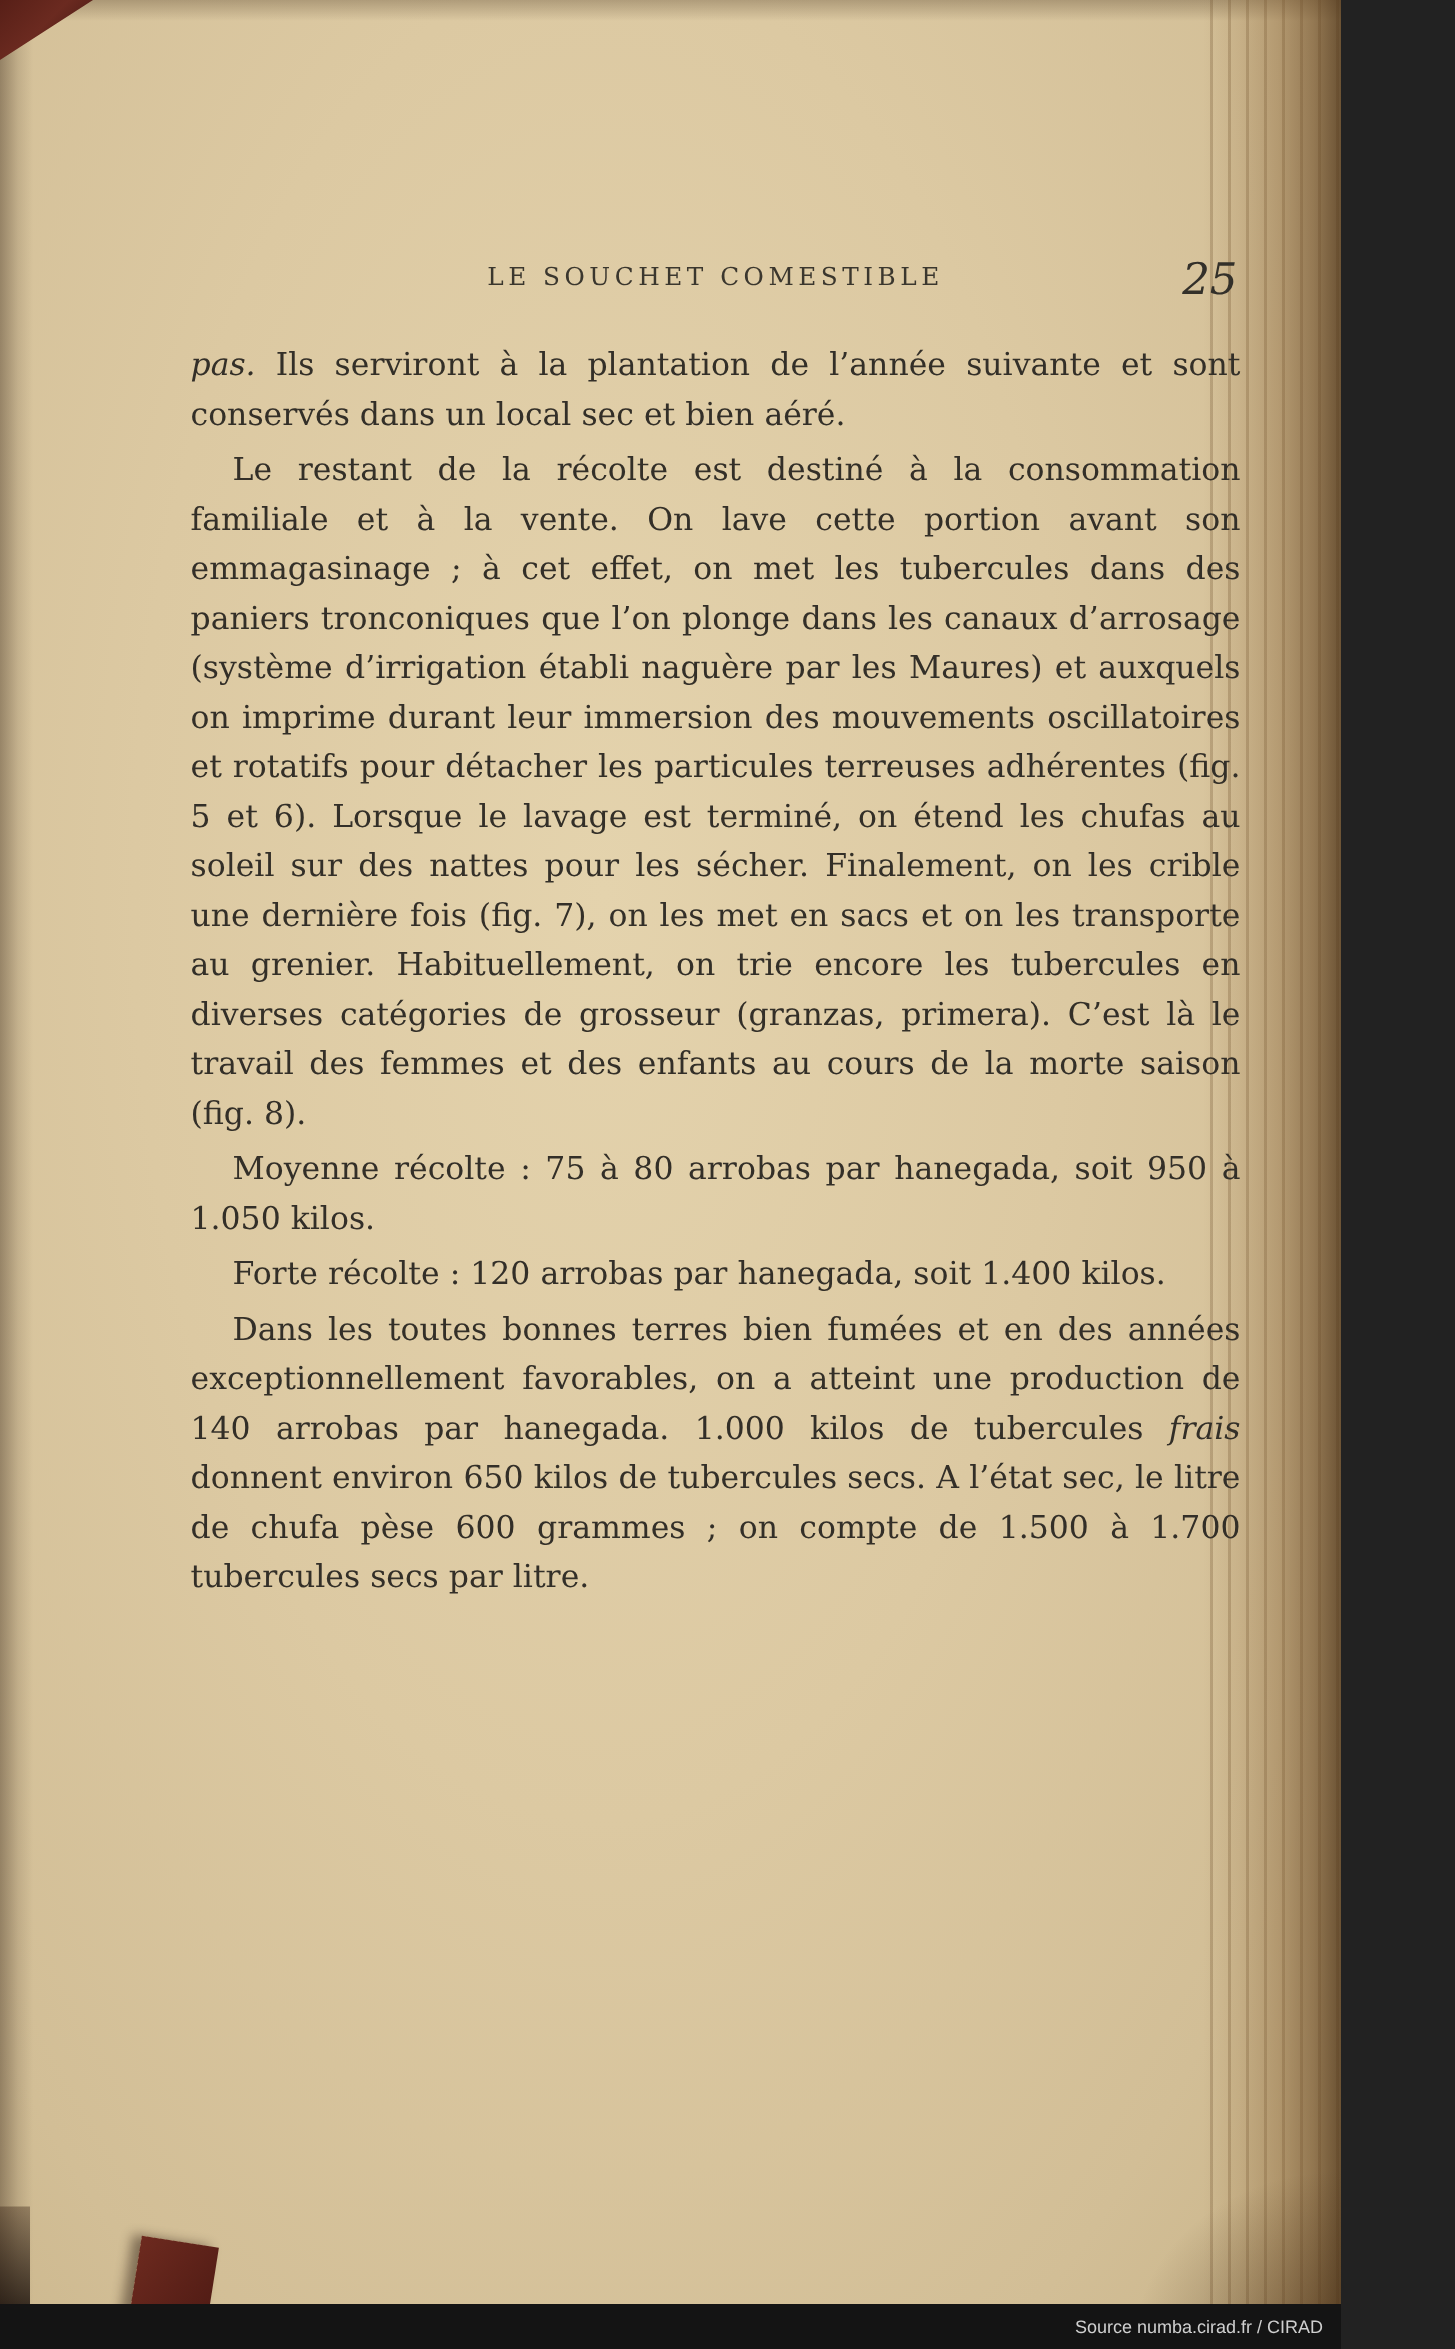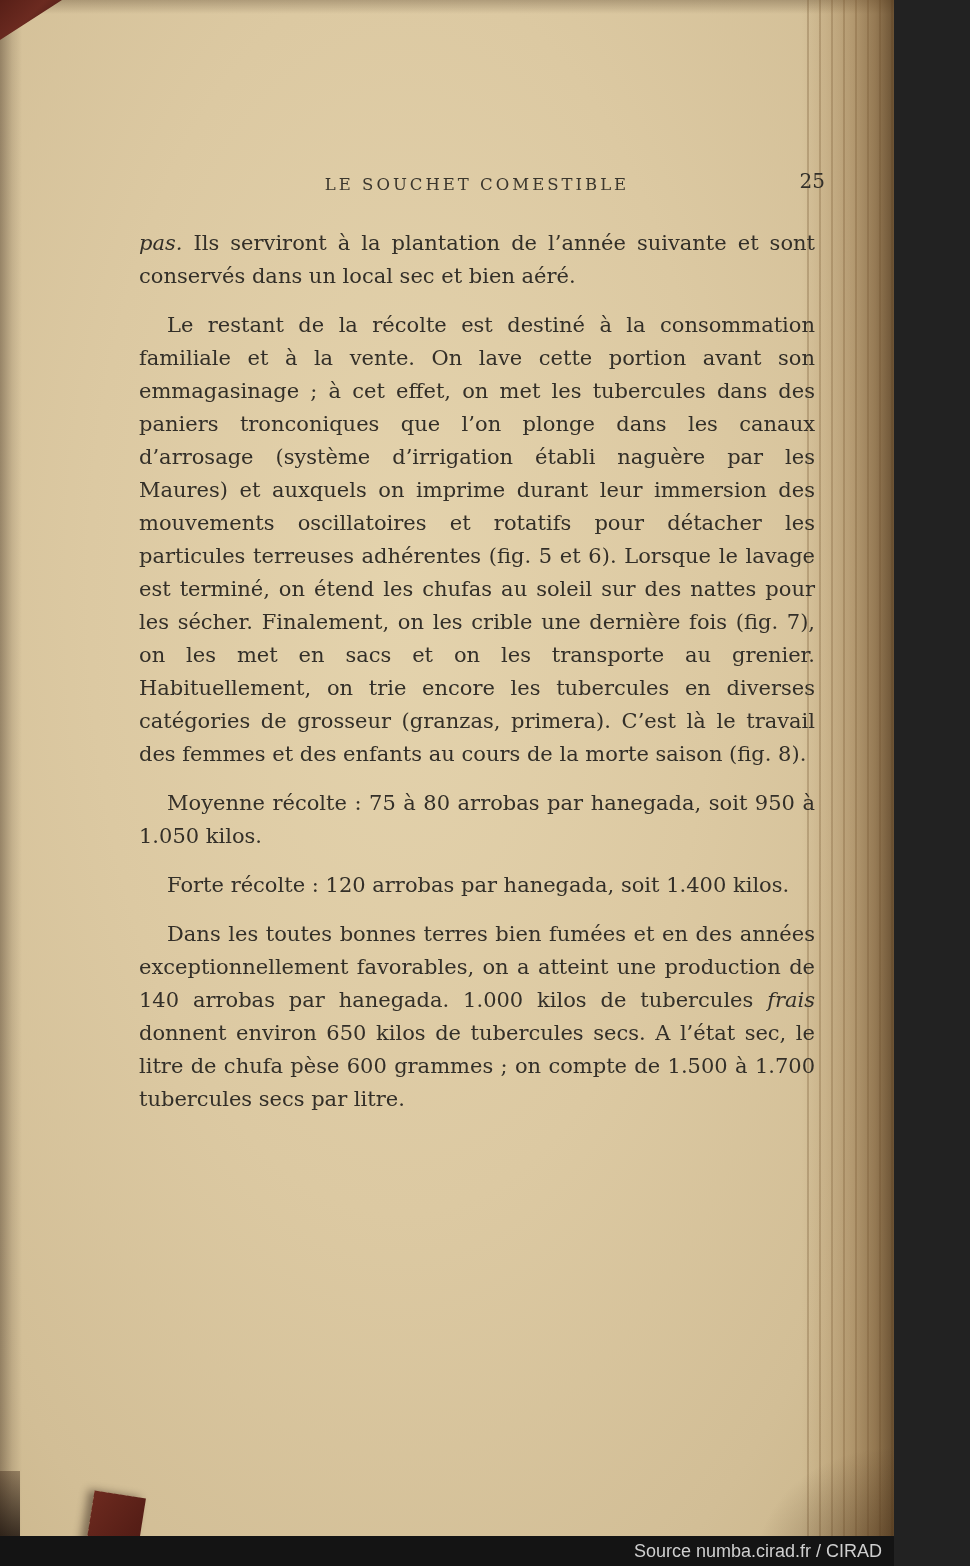--- a/index.html
+++ b/index.html
@@ -65,45 +65,45 @@
   }
   .running-title{
     text-align:center;
     font-size:16.5px;
     letter-spacing:3px;
     color:#3b372e;
     padding-top:3px;
   }
   .page-number{
     position:absolute;right:6px;top:-3px;
-    font-size:20px;color:#33302a;
+    font-size:29px;color:#33302a;font-style:italic;
   }
   .page-body{
     margin-top:27px;
     font-size:21px;
     line-height:33px;
     text-align:justify;
     color:#332f28;
   }
-  .page-body p{margin:16px;}
+  .page-body p{margin:4px;}
   .page-body p.indent{text-indent:28px;}
   .page-body p.section{margin-top:25px;}
   
   .footer-bar{
     position:absolute;left:0;right:0;bottom:0;height:30px;
     background:#141414;
     z-index:5;
     text-align:right;
   }
   .footer-bar span{
     display:inline-block;
     margin-right:12px;
     line-height:30px;
     font-family:"Liberation Sans","DejaVu Sans",sans-serif;
-    font-size:18px;
+    font-size:12px;
     color:#cfcfcf;
   }
 </style>
 </head>
 <body>
 
 <div class="scan">
 
   <div class="gutter"></div>
   <div class="top-shade"></div>

